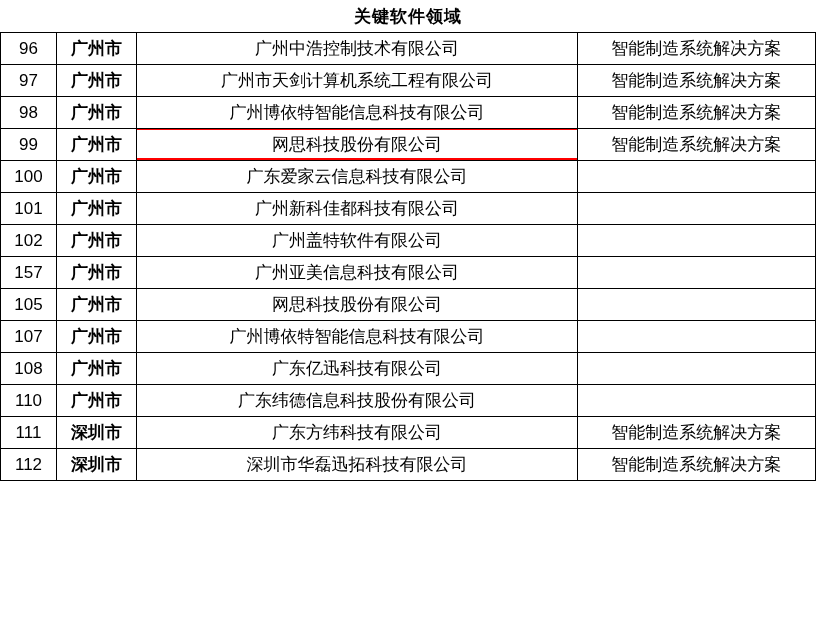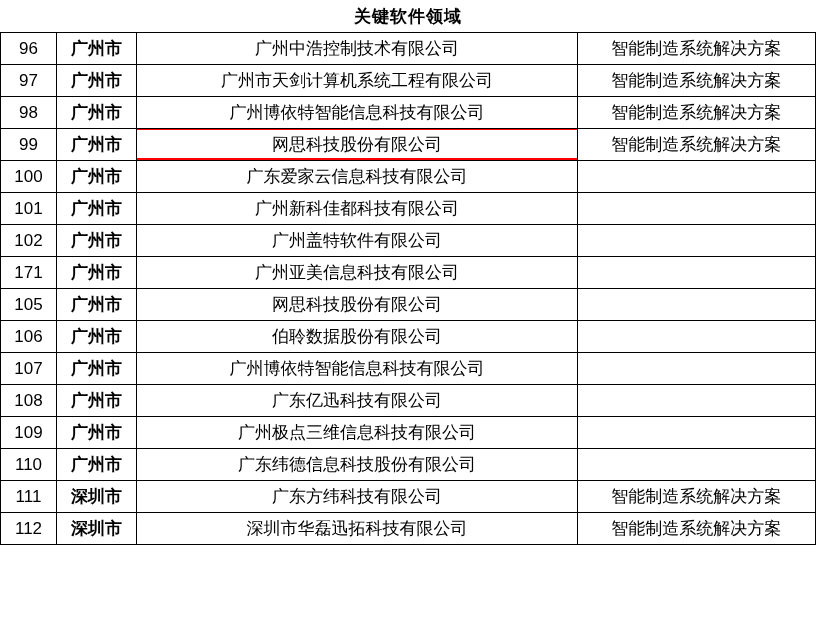--- a/index.html
+++ b/index.html
@@ -128,53 +128,41 @@
           <td class="name">广州新科佳都科技有限公司</td>
           <td class="field"></td>
         </tr>
         <tr>
           <td class="idx">102</td>
           <td class="city">广州市</td>
           <td class="name">广州盖特软件有限公司</td>
           <td class="field"></td>
         </tr>
         <tr>
-          <td class="idx">171</td>
+          <td class="idx">157</td>
           <td class="city">广州市</td>
           <td class="name">广州亚美信息科技有限公司</td>
           <td class="field"></td>
         </tr>
         <tr>
           <td class="idx">105</td>
           <td class="city">广州市</td>
           <td class="name">网思科技股份有限公司</td>
-          <td class="field"></td>
-        </tr>
-        <tr>
-          <td class="idx">106</td>
-          <td class="city">广州市</td>
-          <td class="name">伯聆数据股份有限公司</td>
           <td class="field"></td>
         </tr>
         <tr>
           <td class="idx">107</td>
           <td class="city">广州市</td>
           <td class="name">广州博依特智能信息科技有限公司</td>
           <td class="field"></td>
         </tr>
         <tr>
           <td class="idx">108</td>
           <td class="city">广州市</td>
           <td class="name">广东亿迅科技有限公司</td>
-          <td class="field"></td>
-        </tr>
-        <tr>
-          <td class="idx">109</td>
-          <td class="city">广州市</td>
-          <td class="name">广州极点三维信息科技有限公司</td>
           <td class="field"></td>
         </tr>
         <tr>
           <td class="idx">110</td>
           <td class="city">广州市</td>
           <td class="name">广东纬德信息科技股份有限公司</td>
           <td class="field"></td>
         </tr>
         <tr>
           <td class="idx">111</td>

